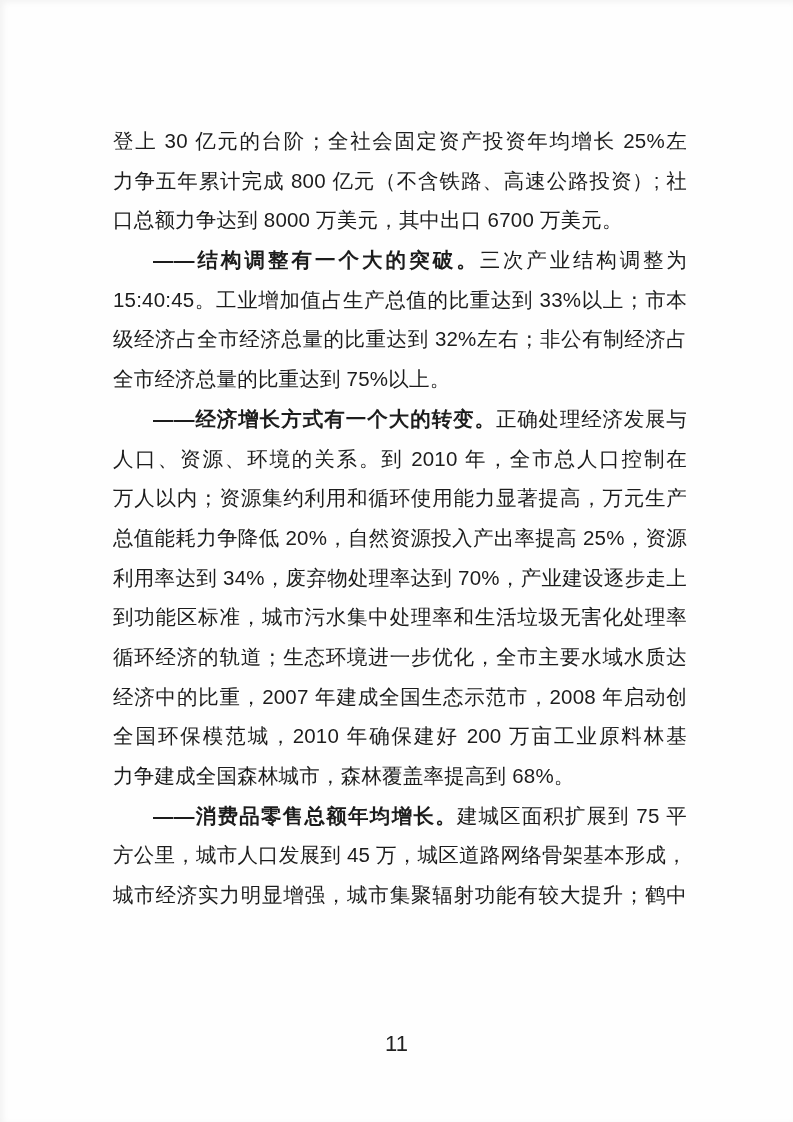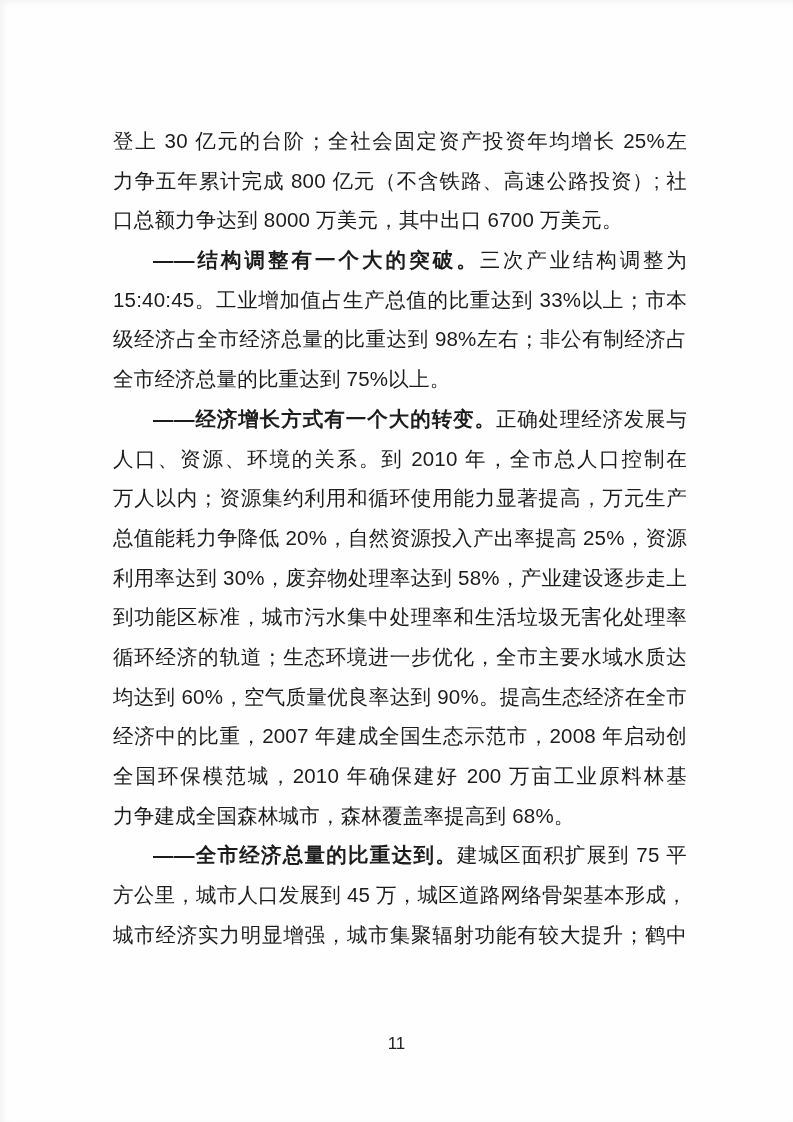--- a/index.html
+++ b/index.html
@@ -44,60 +44,59 @@
   .lead {
     font-weight: bold;
     letter-spacing: 0.4px;
   }
   .page-number {
     position: absolute;
     top: 1034px;
     left: 0;
     width: 100%;
     text-align: center;
-    font-size: 17px;
+    font-size: 22px;
     line-height: 20px;
     color: #222222;
   }
 </style>
 </head>
 <body>
 
 <div class="page">
   <div class="body-text">
 
     <div class="para">
       <div class="line"><span>登上 30 亿元的台阶；全社会固定资产投资年均增长 25%左右，</span></div>
       <div class="line"><span>力争五年累计完成 800 亿元（不含铁路、高速公路投资）; 社会</span></div>
       <div class="line last"><span>口总额力争达到 8000 万美元，其中出口 6700 万美元。</span></div>
     </div>
 
     <div class="para">
       <div class="line indent"><b class="lead">——结构调整有一个大的突破。</b><span>三次产业结构调整为</span></div>
       <div class="line"><span>15:40:45。工业增加值占生产总值的比重达到 33%以上；市本</span></div>
-      <div class="line"><span>级经济占全市经济总量的比重达到 98%左右；非公有制经济占</span></div>
+      <div class="line"><span>级经济占全市经济总量的比重达到 32%左右；非公有制经济占</span></div>
       <div class="line last"><span>全市经济总量的比重达到 75%以上。</span></div>
     </div>
 
     <div class="para">
       <div class="line indent"><b class="lead">——经济增长方式有一个大的转变。</b><span>正确处理经济发展与</span></div>
       <div class="line"><span>人口、资源、环境的关系。到 2010 年，全市总人口控制在 607</span></div>
       <div class="line"><span>万人以内；资源集约利用和循环使用能力显著提高，万元生产</span></div>
       <div class="line"><span>总值能耗力争降低 20%，自然资源投入产出率提高 25%，资源</span></div>
-      <div class="line"><span>利用率达到 30%，废弃物处理率达到 58%，产业建设逐步走上</span></div>
+      <div class="line"><span>利用率达到 34%，废弃物处理率达到 70%，产业建设逐步走上</span></div>
       <div class="line"><span>到功能区标准，城市污水集中处理率和生活垃圾无害化处理率</span></div>
       <div class="line"><span>循环经济的轨道；生态环境进一步优化，全市主要水域水质达</span></div>
-      <div class="line"><span>均达到 60%，空气质量优良率达到 90%。提高生态经济在全市</span></div>
       <div class="line"><span>经济中的比重，2007 年建成全国生态示范市，2008 年启动创建</span></div>
       <div class="line"><span>全国环保模范城，2010 年确保建好 200 万亩工业原料林基地，</span></div>
       <div class="line last"><span>力争建成全国森林城市，森林覆盖率提高到 68%。</span></div>
     </div>
 
     <div class="para">
-      <div class="line indent"><b class="lead">——全市经济总量的比重达到。</b><span>建城区面积扩展到 75 平</span></div>
+      <div class="line indent"><b class="lead">——消费品零售总额年均增长。</b><span>建城区面积扩展到 75 平</span></div>
       <div class="line"><span>方公里，城市人口发展到 45 万，城区道路网络骨架基本形成，</span></div>
       <div class="line"><span>城市经济实力明显增强，城市集聚辐射功能有较大提升；鹤中</span></div>
     </div>
 
   </div>
 
   <div class="page-number">11</div>
 </div>
 
 </body></html>

